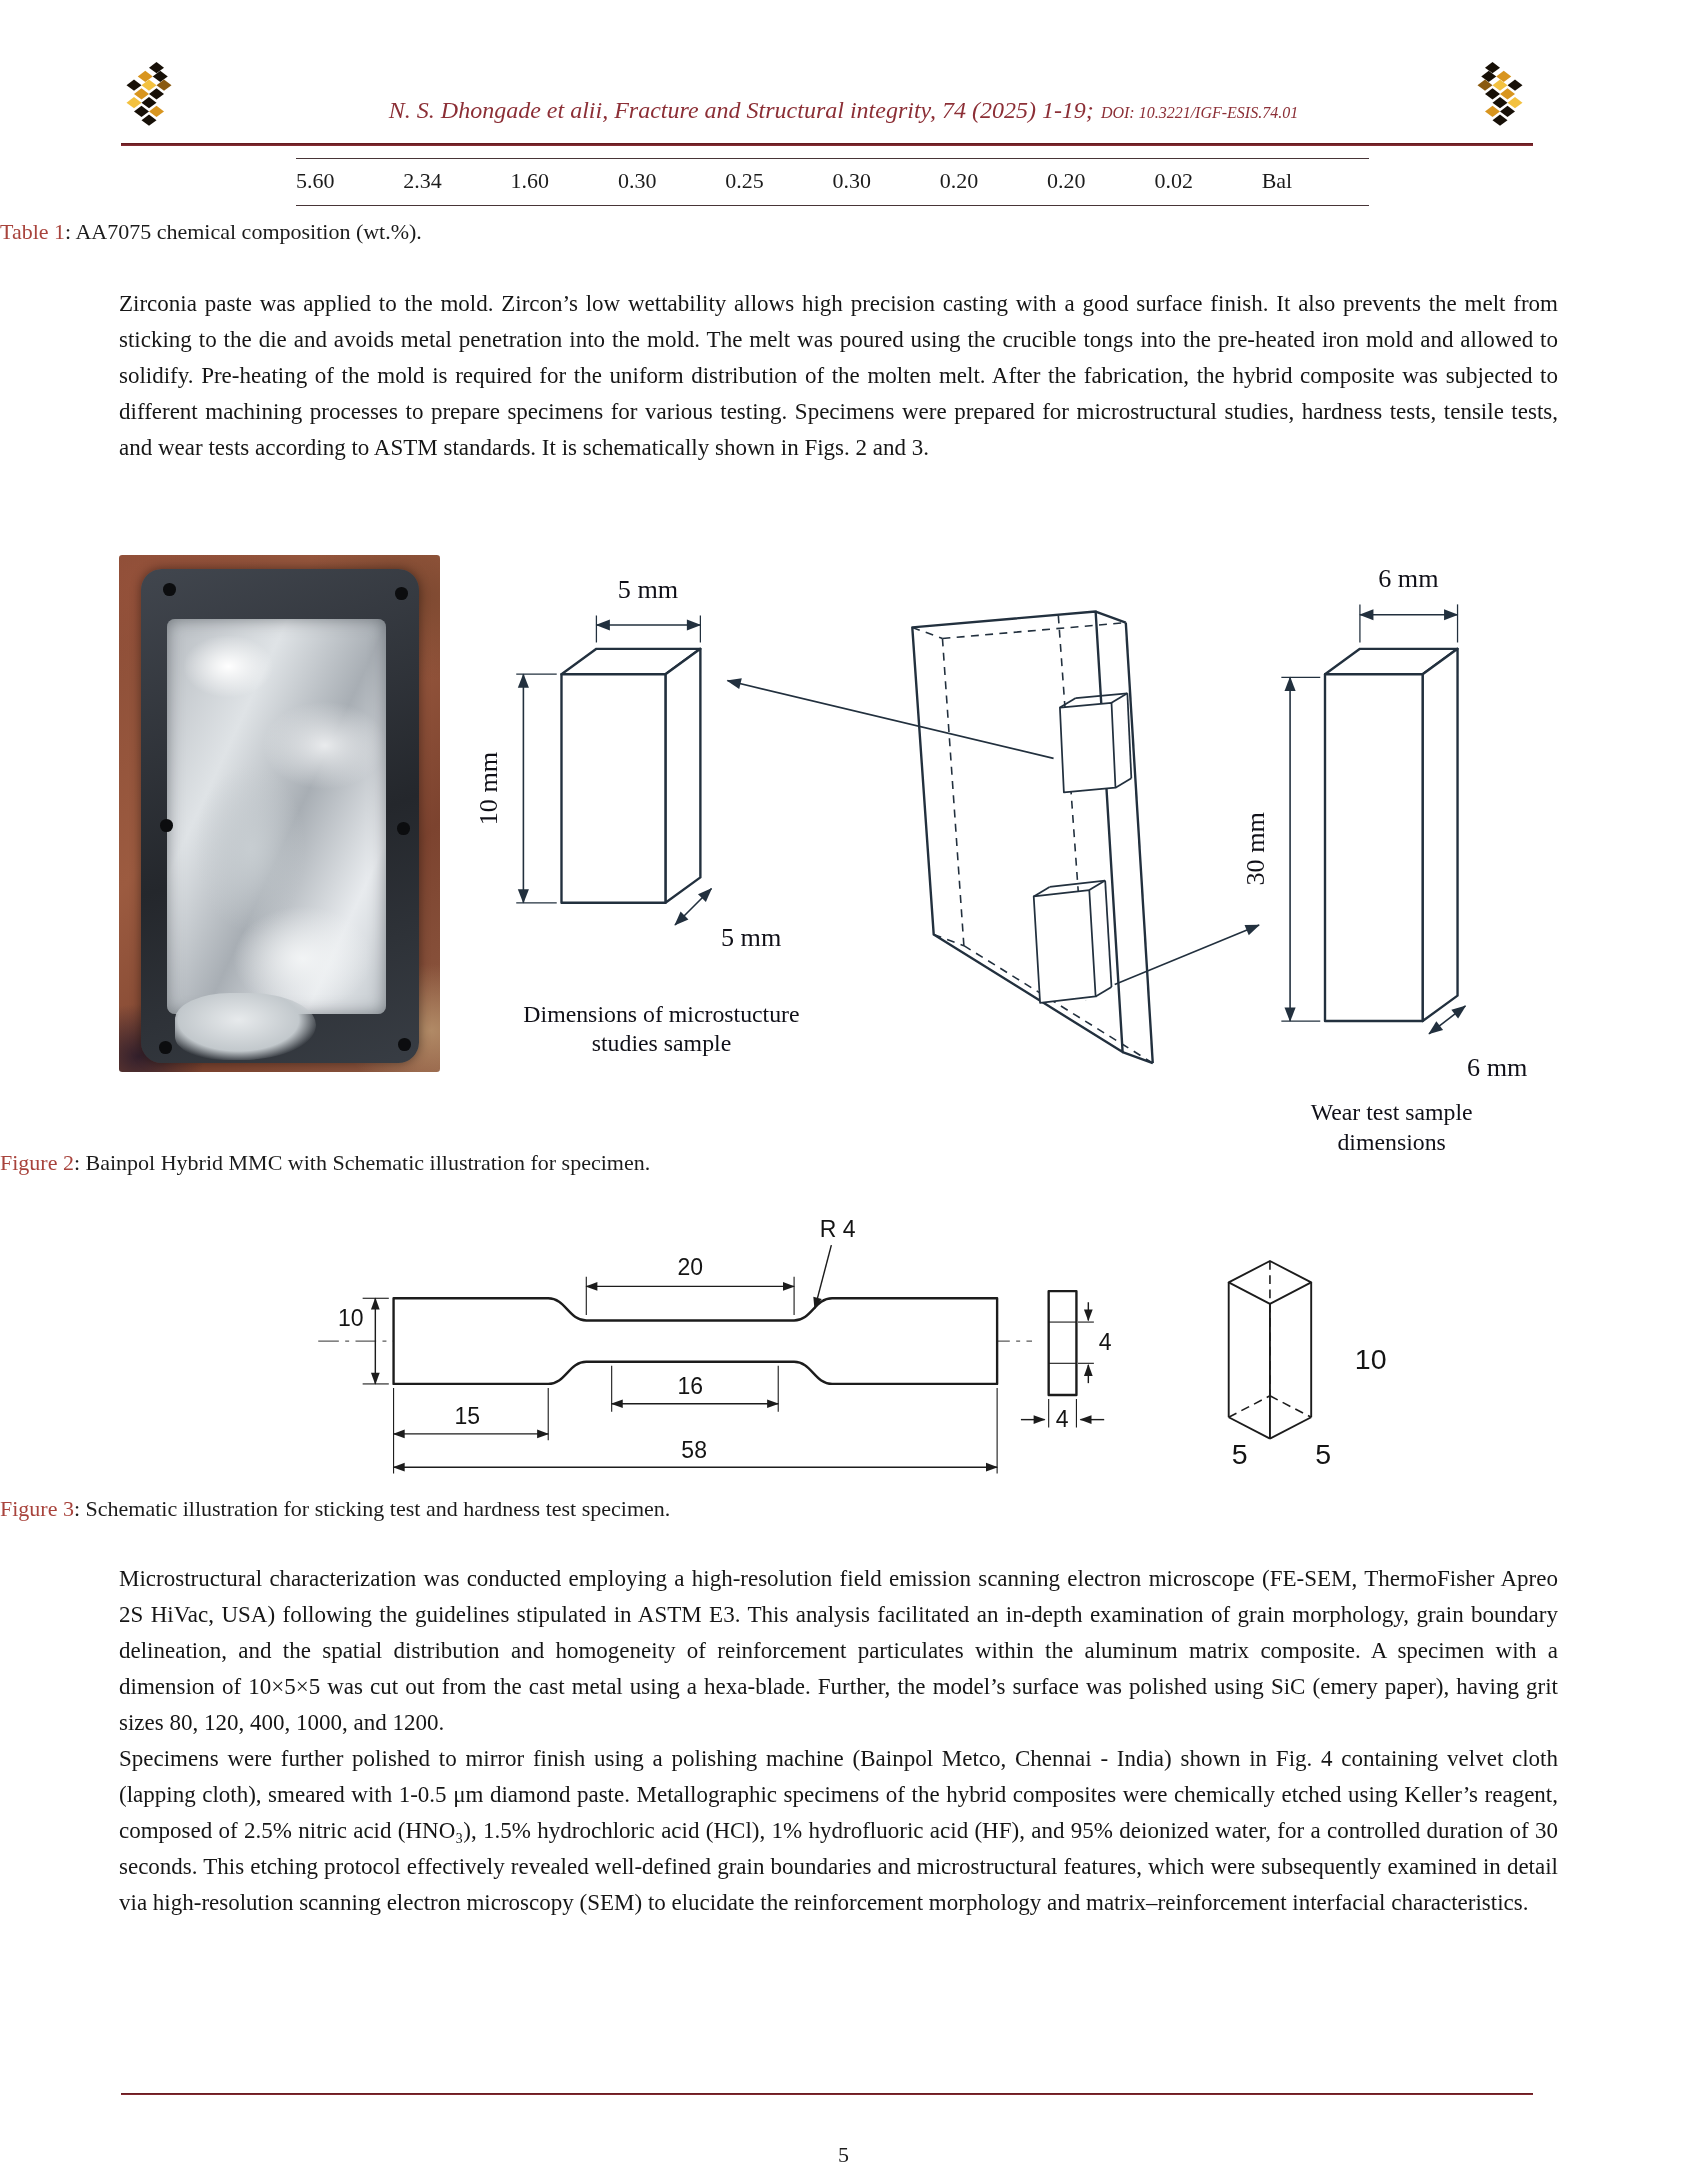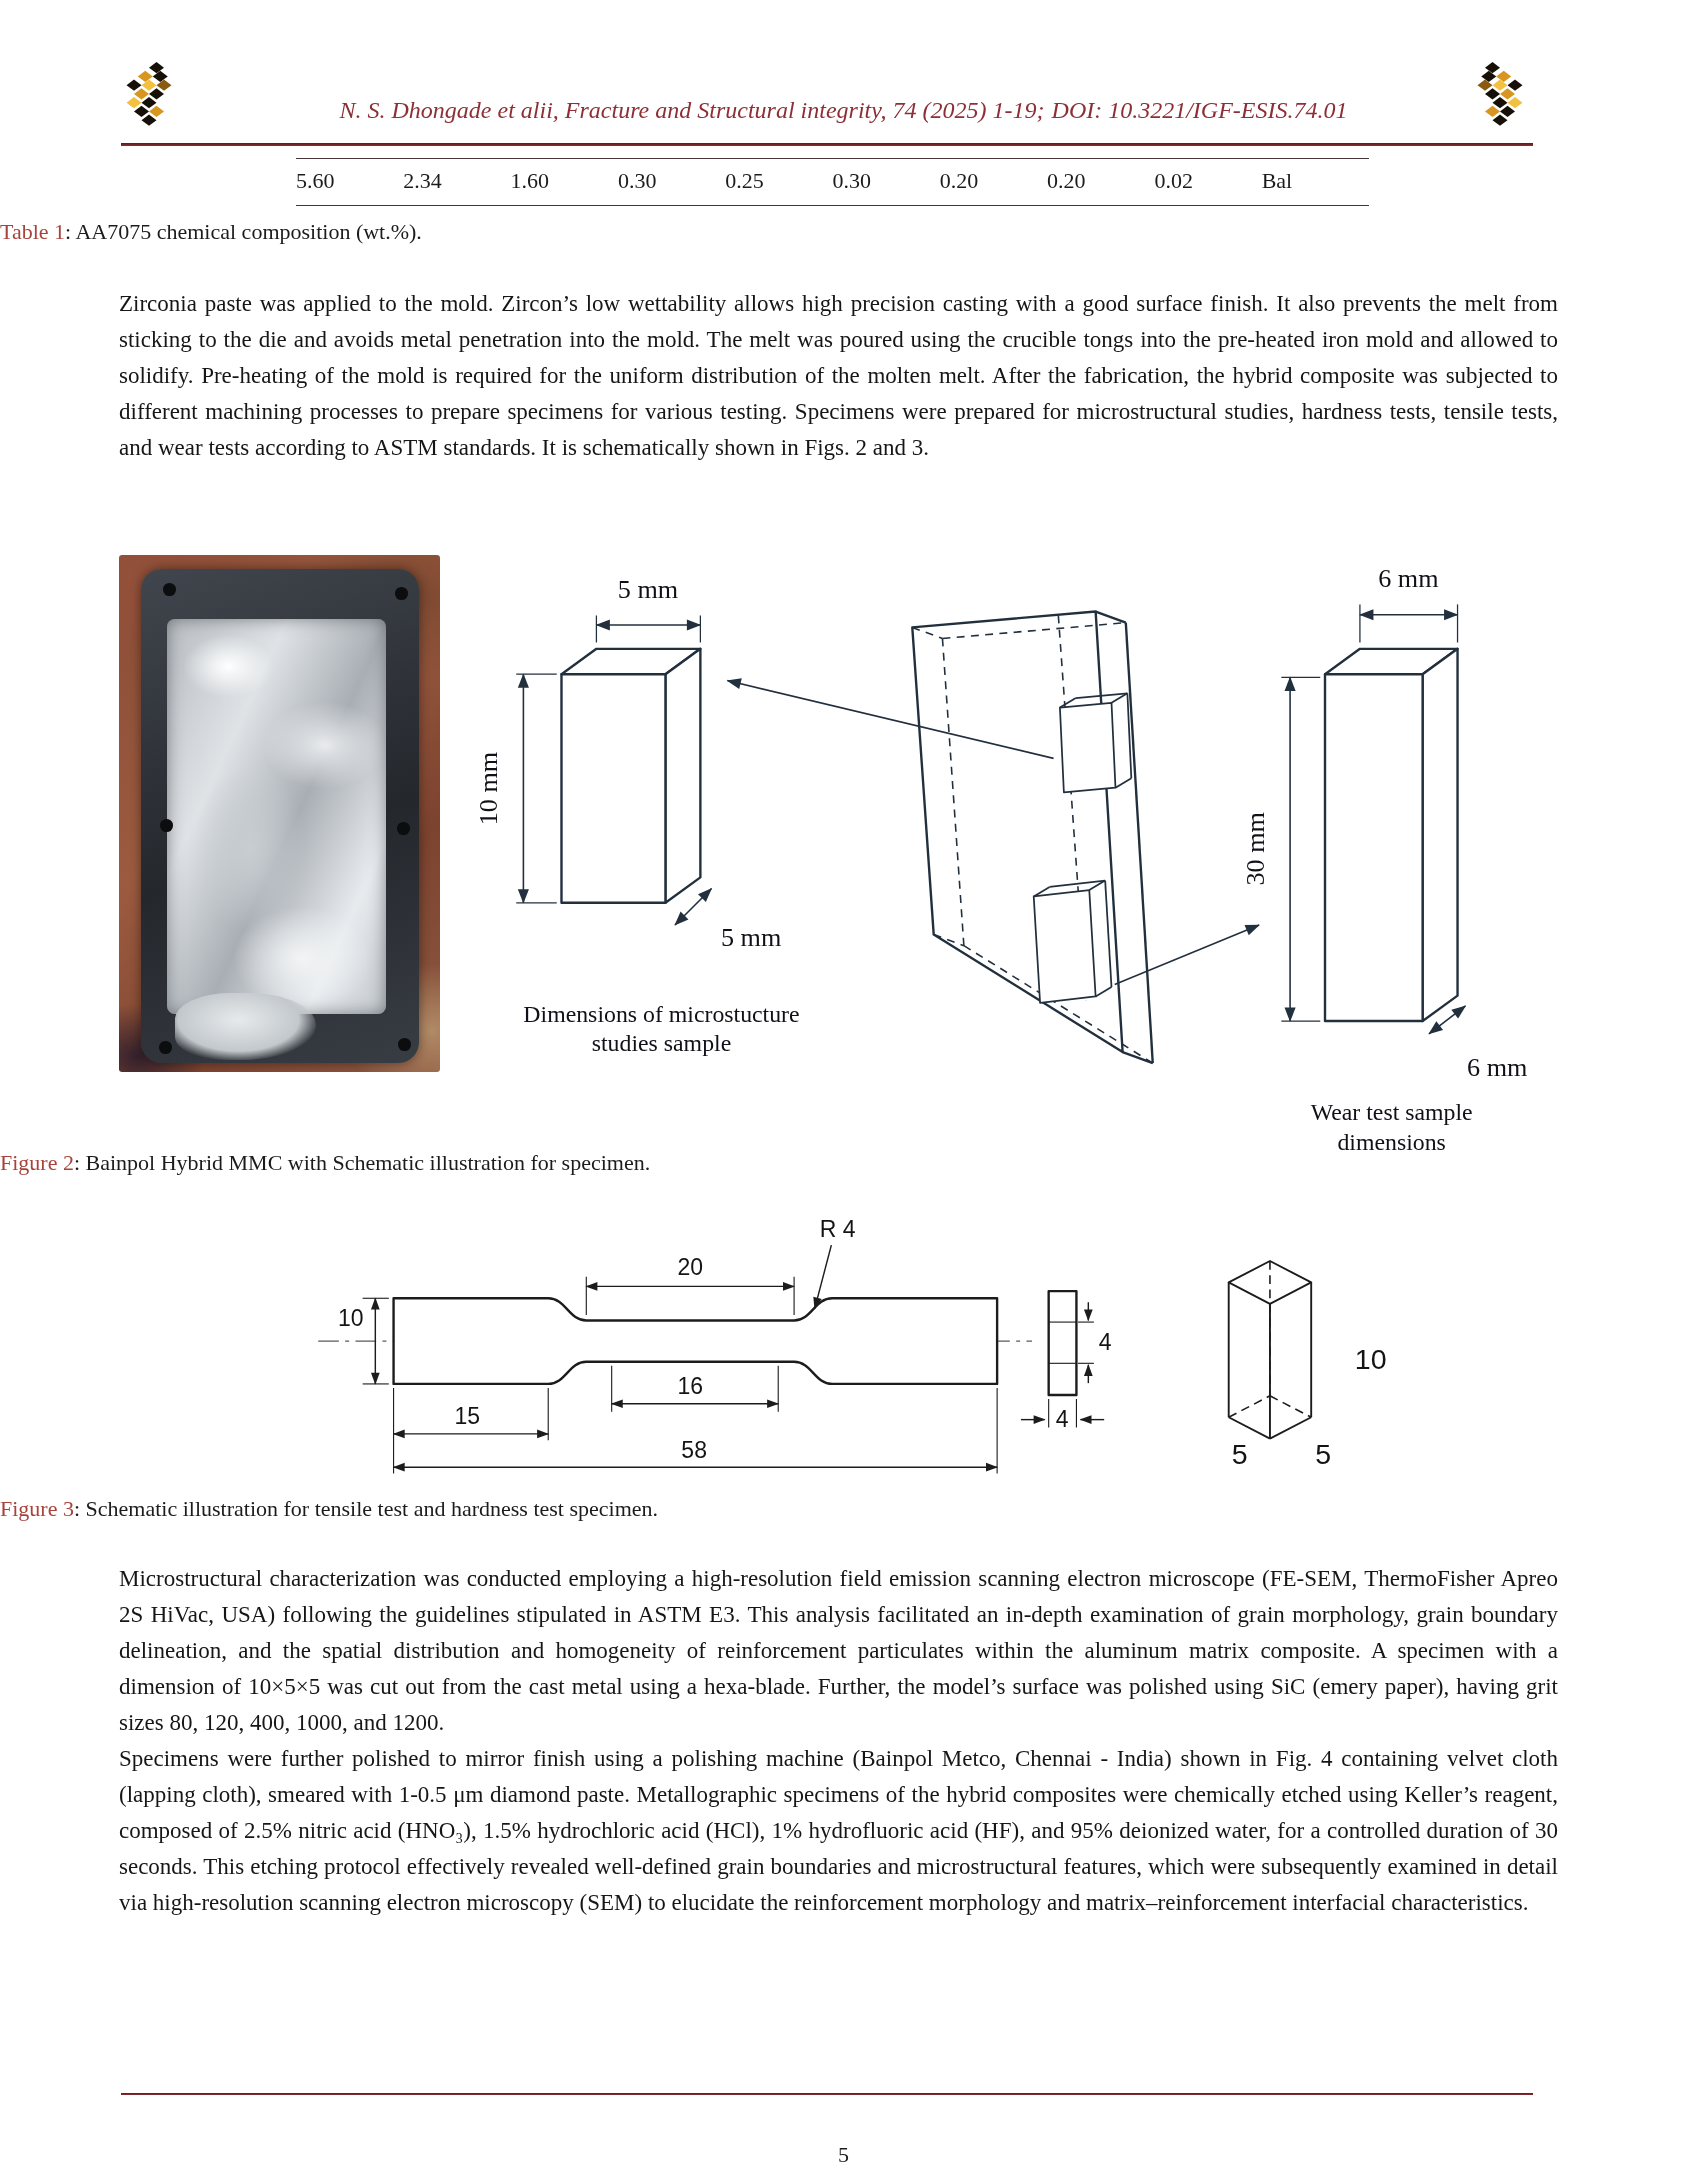--- a/index.html
+++ b/index.html
@@ -5,21 +5,21 @@
   html,body{margin:0;padding:0}
   body{width:1687px;height:2183px;position:relative;background:#ffffff;
        font-family:"Liberation Serif",serif;color:#1c1c1c;overflow:hidden}
 
   
   .logo{position:absolute;top:62px}
   .logo-left{left:119px}
   .logo-right{left:1470px}
   .header-cite{position:absolute;top:97px;left:0;width:100%;text-align:center;
                color:#8c2f36;font-style:italic;font-size:24px;white-space:nowrap}
-  .header-cite .doi{font-size:24px;margin-left:1px}
+  .header-cite .doi{font-size:16px;margin-left:1px}
   .rule{position:absolute;left:121px;width:1412px;background:linear-gradient(#5d171c,#8c2f36)}
   .header-rule{top:143px;height:3.2px}
   .footer-rule{top:2093px;height:2.4px}
 
   
   .table1{position:absolute;top:158px;left:296px;width:1073px;display:flex;
           border-top:1.6px solid #473537;border-bottom:1.6px solid #473537;padding:8.7px 0 11px}
   .t1-cell{flex:1;text-align:left;font-size:22px}
 
   
@@ -330,21 +330,21 @@
     <line class="d3" x1="1450" y1="58" x2="1450" y2="228"></line>
     <line class="d3" x1="1398" y1="255" x2="1450" y2="228"></line>
     <line class="d3" x1="1450" y1="228" x2="1502" y2="255"></line>
     <text class="f3c" x="1577" y="194" text-anchor="middle">10</text>
     <text class="f3c" x="1412" y="314" text-anchor="middle">5</text>
     <text class="f3c" x="1517" y="314" text-anchor="middle">5</text>
   </g>
 </svg>
 
 <div class="caption fig3-caption">
-  <span class="cap-label">Figure 3</span><span>: Schematic illustration for tensile test and hardness test specimen.</span>
+  <span class="cap-label">Figure 3</span><span>: Schematic illustration for sticking test and hardness test specimen.</span>
 </div>
 
 <div class="body-text p23">
   <p>Microstructural characterization was conducted employing a high-resolution field emission scanning electron microscope (FE-SEM, ThermoFisher Apreo 2S HiVac, USA) following the guidelines stipulated in ASTM E3. This analysis facilitated an in-depth examination of grain morphology, grain boundary delineation, and the spatial distribution and homogeneity of reinforcement particulates within the aluminum matrix composite. A specimen with a dimension of 10×5×5 was cut out from the cast metal using a hexa-blade. Further, the model’s surface was polished using SiC (emery paper), having grit sizes 80, 120, 400, 1000, and 1200.</p>
   <p>Specimens were further polished to mirror finish using a polishing machine (Bainpol Metco, Chennai - India) shown in Fig. 4 containing velvet cloth (lapping cloth), smeared with 1-0.5 μm diamond paste. Metallographic specimens of the hybrid composites were chemically etched using Keller’s reagent, composed of 2.5% nitric acid (HNO₃), 1.5% hydrochloric acid (HCl), 1% hydrofluoric acid (HF), and 95% deionized water, for a controlled duration of 30 seconds. This etching protocol effectively revealed well-defined grain boundaries and microstructural features, which were subsequently examined in detail via high-resolution scanning electron microscopy (SEM) to elucidate the reinforcement morphology and matrix–reinforcement interfacial characteristics.</p>
 </div>
 
 <div class="rule footer-rule"></div>
 <div class="page-number">5</div>
 

